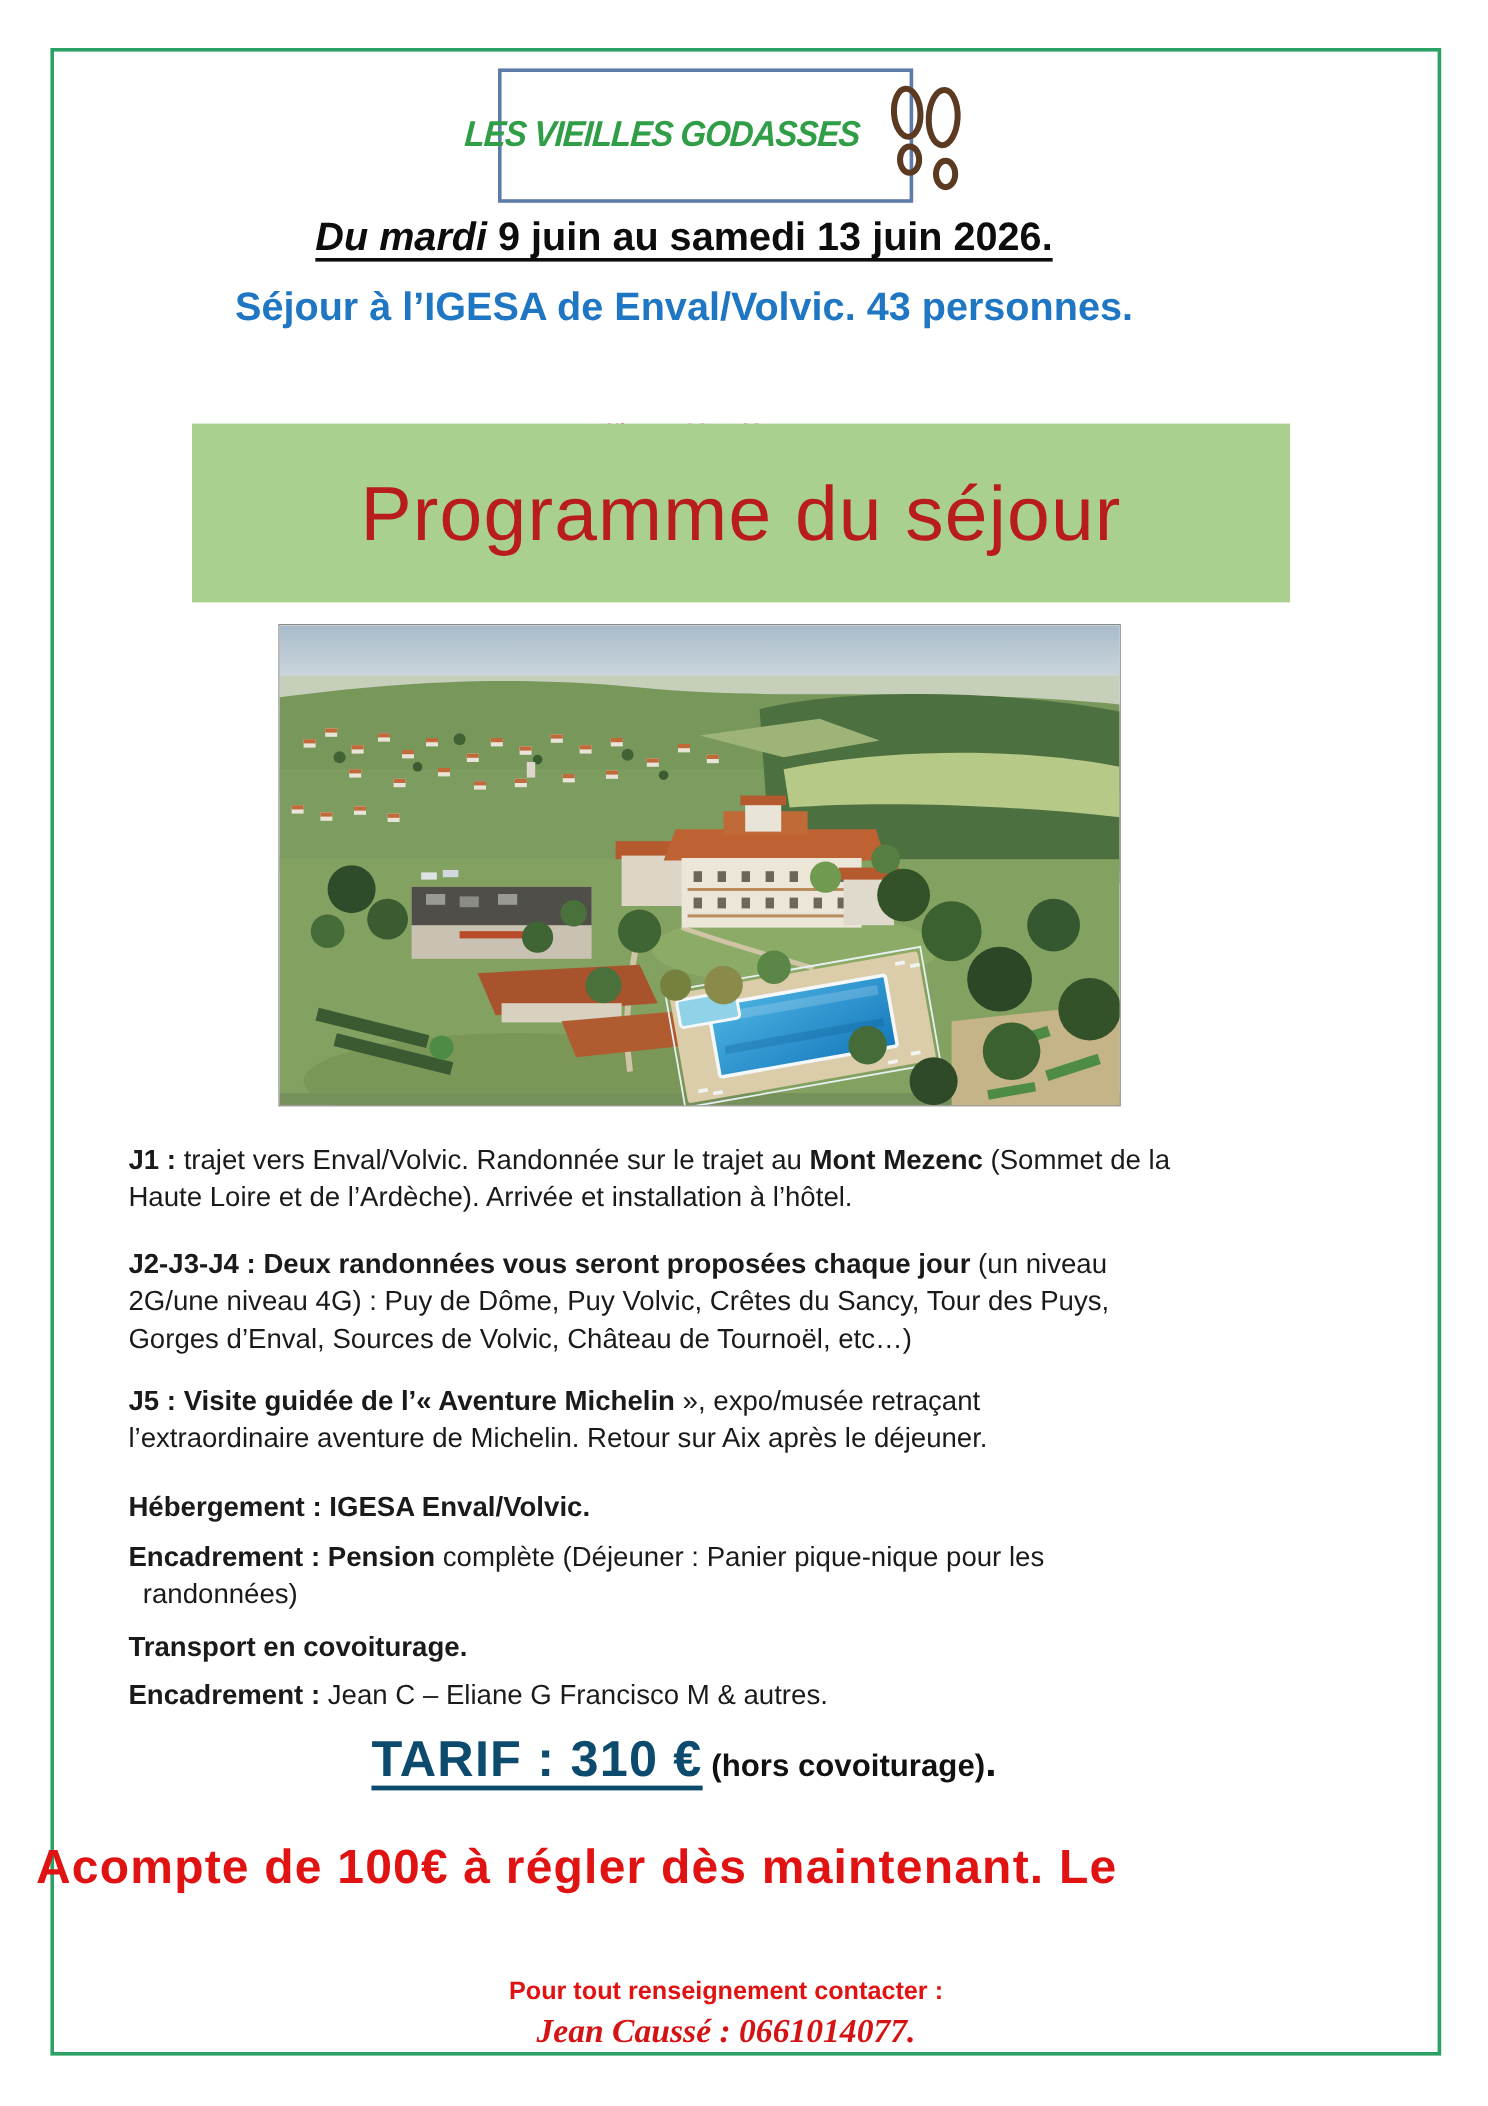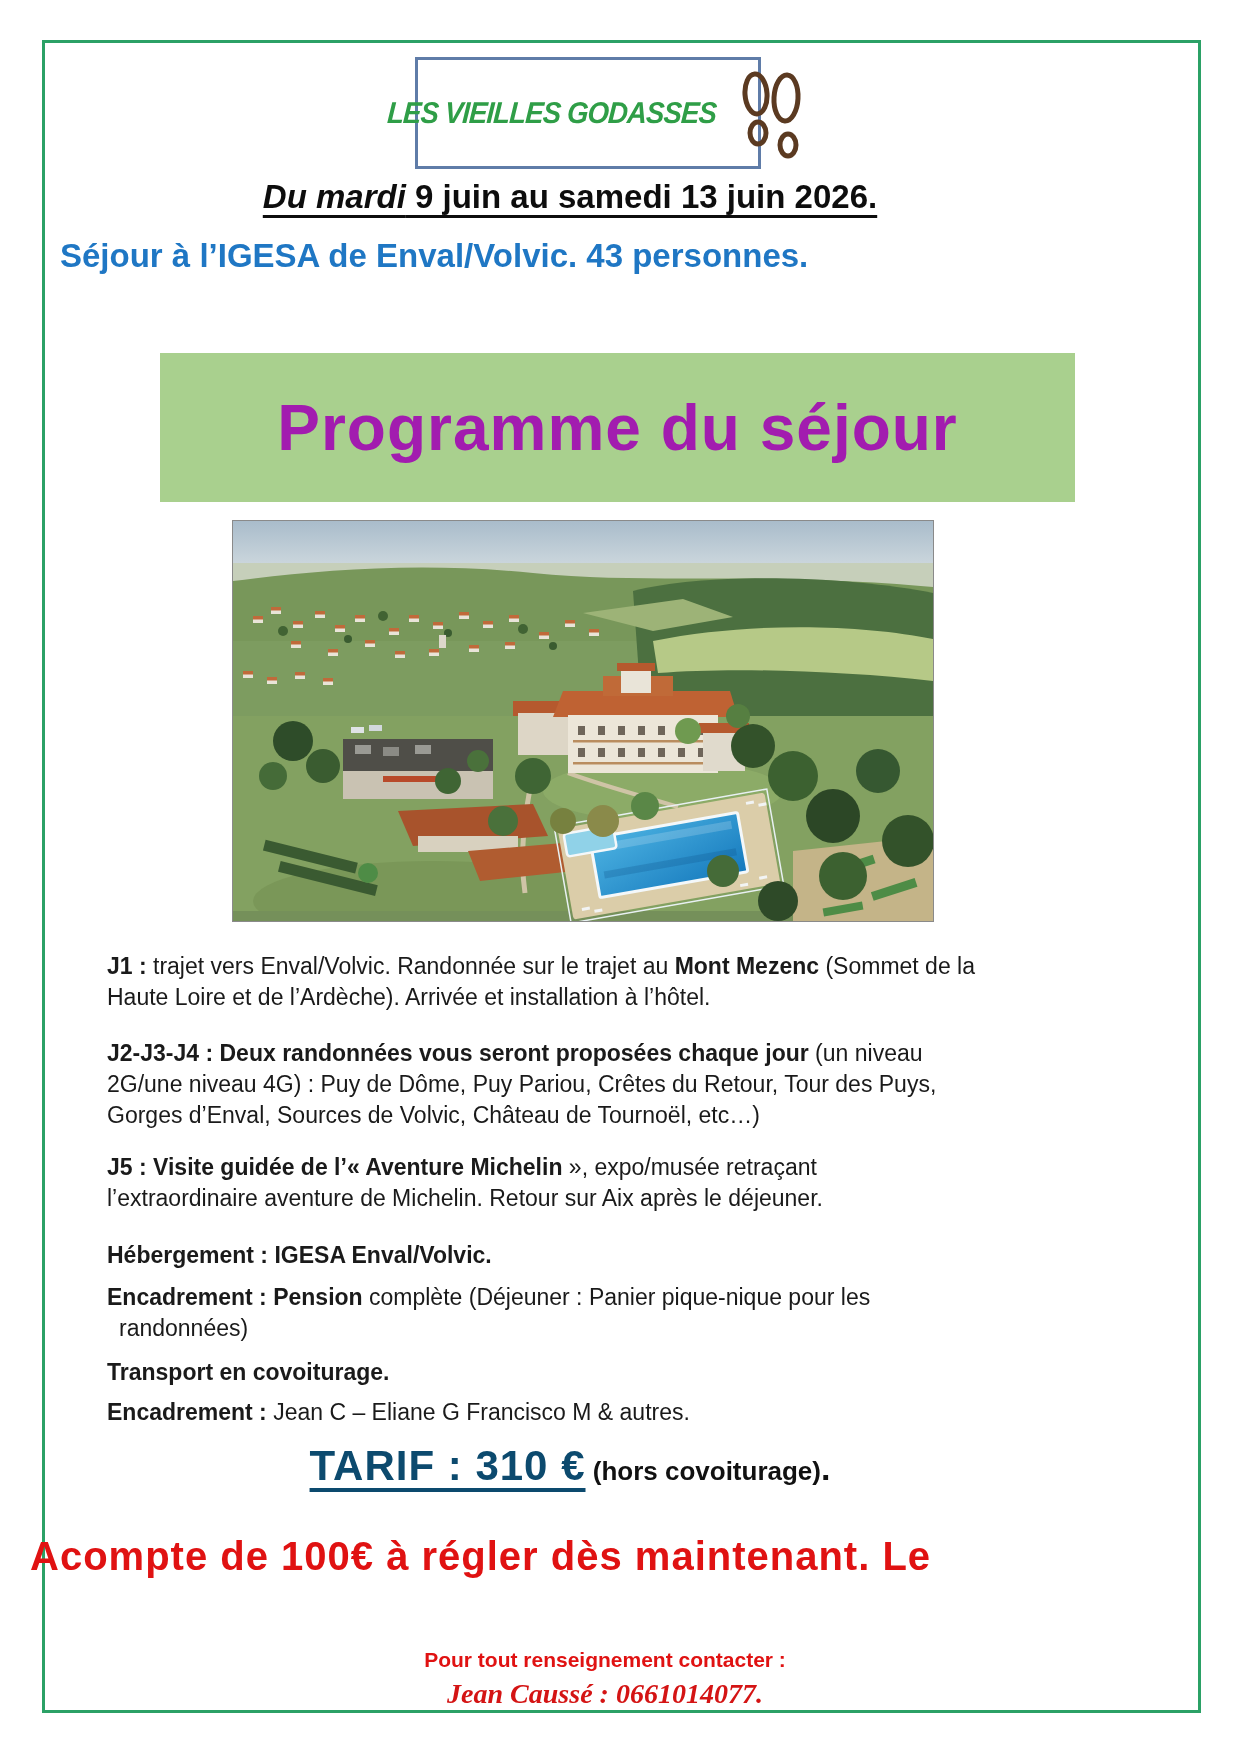--- a/index.html
+++ b/index.html
@@ -14,27 +14,27 @@
               align-items:center; justify-content:center; gap:10px; box-sizing:border-box; }
   .logo-text { font-weight:bold; font-style:italic; font-size:30px; color:#2f9e47;
                letter-spacing:-1px; transform:scaleX(.92) skewX(-4deg); white-space:nowrap; }
   .footprints { width:62px; height:92px; flex:0 0 auto; }
 
   
   .h-date { position:absolute; left:60px; top:178px; width:1020px; text-align:center;
             font-size:33px; font-weight:bold; color:#0d0d0d; }
   .h-date .u { text-decoration:underline; text-decoration-thickness:3px; text-underline-offset:7px; }
   .it { font-style:italic; }
-  .h-sub { position:absolute; left:60px; top:237px; width:1020px; 
+  .h-sub { position:absolute; left:60px; top:237px; width:1020px; text-align:center;
            font-size:33px; font-weight:bold; color:#1f77c4; }
   .h-niv { position:absolute; left:60px; top:314px; width:1020px; text-align:center;
            font-size:15px; font-weight:bold; font-style:italic; color:#ec4899; letter-spacing:.5px;margin-top:36px; }
   .banner { position:absolute; left:160px; top:353px; width:915px; height:149px;
             background:#a9d08e; display:flex; align-items:center; justify-content:center; }
-  .banner-text { font-size:64px; font-weight:bold; color:#a21caf; letter-spacing:1px; }
+  .banner-text { font-size:64px; font-weight:normal; color:#b91c1c; letter-spacing:1px; }
 
   
   .photo { position:absolute; left:232px; top:520px; width:700px; height:400px;
            border:1px solid #8a8a8a; box-sizing:content-box; }
   .photo svg { display:block; width:100%; height:100%; }
 
   
   .para { position:absolute; left:107px; width:922px; font-size:23px; line-height:31px; color:#1a1a1a; }
   .b { font-weight:bold; }
   .indent { padding-left:12px; }
@@ -247,21 +247,21 @@
     </svg>
   </div>
 
   <div class="para p-j1">
     <span class="b">J1 :</span><span> trajet vers Enval/Volvic. Randonnée sur le trajet au </span><span class="b">Mont Mezenc</span><span> (Sommet de la</span><br>
     <span>Haute Loire et de l’Ardèche). Arrivée et installation à l’hôtel.</span>
   </div>
 
   <div class="para p-j234">
     <span class="b">J2-J3-J4 : Deux randonnées vous seront proposées chaque jour</span><span> (un niveau</span><br>
-    <span>2G/une niveau 4G) : Puy de Dôme, Puy Pariou, Crêtes du Retour, Tour des Puys,</span><br>
+    <span>2G/une niveau 4G) : Puy de Dôme, Puy Volvic, Crêtes du Sancy, Tour des Puys,</span><br>
     <span>Gorges d’Enval, Sources de Volvic, Château de Tournoël, etc…)</span>
   </div>
 
   <div class="para p-j5">
     <span class="b">J5 : Visite guidée de l’« Aventure Michelin</span><span> », expo/musée retraçant</span><br>
     <span>l’extraordinaire aventure de Michelin. Retour sur Aix après le déjeuner.</span>
   </div>
 
   <div class="para p-heb b">Hébergement : IGESA Enval/Volvic.</div>
 

